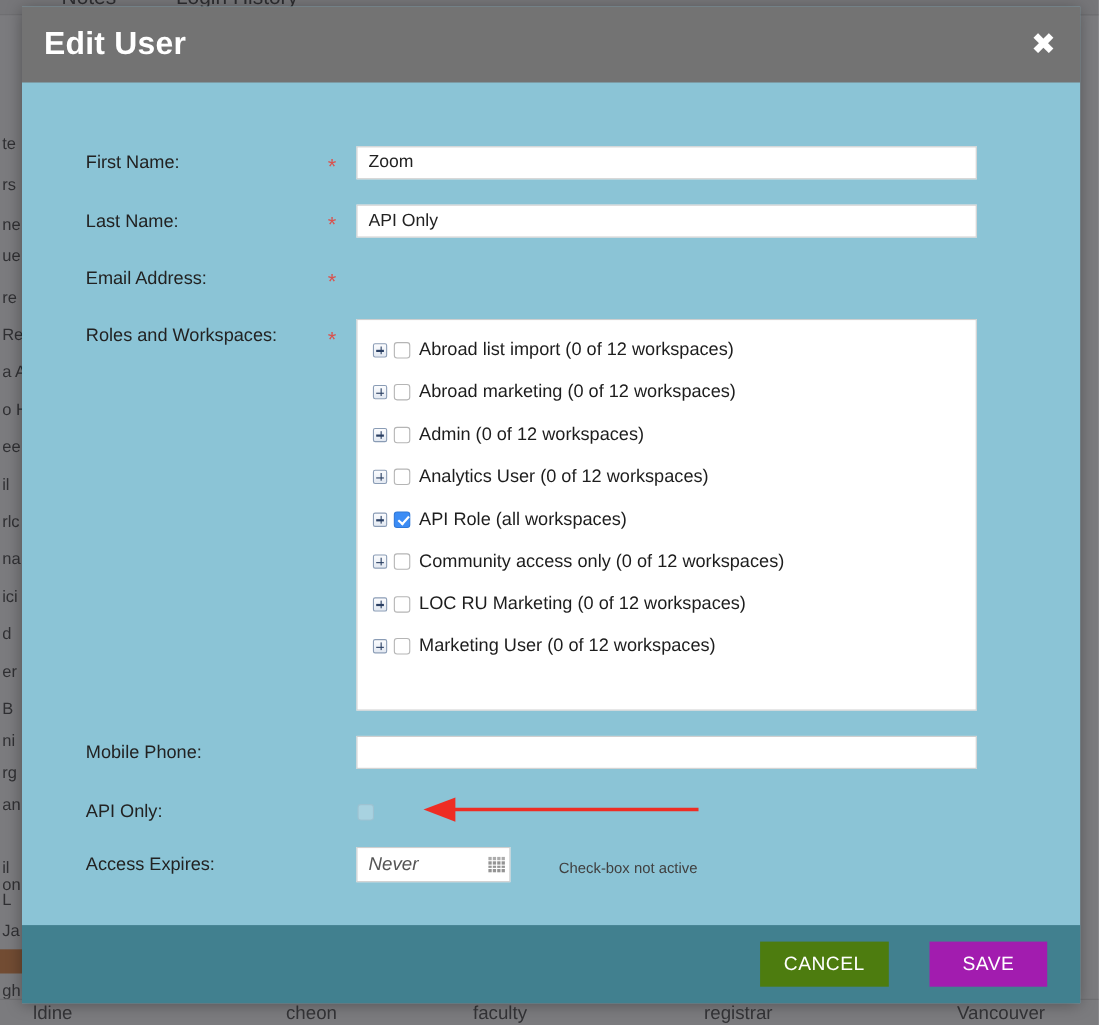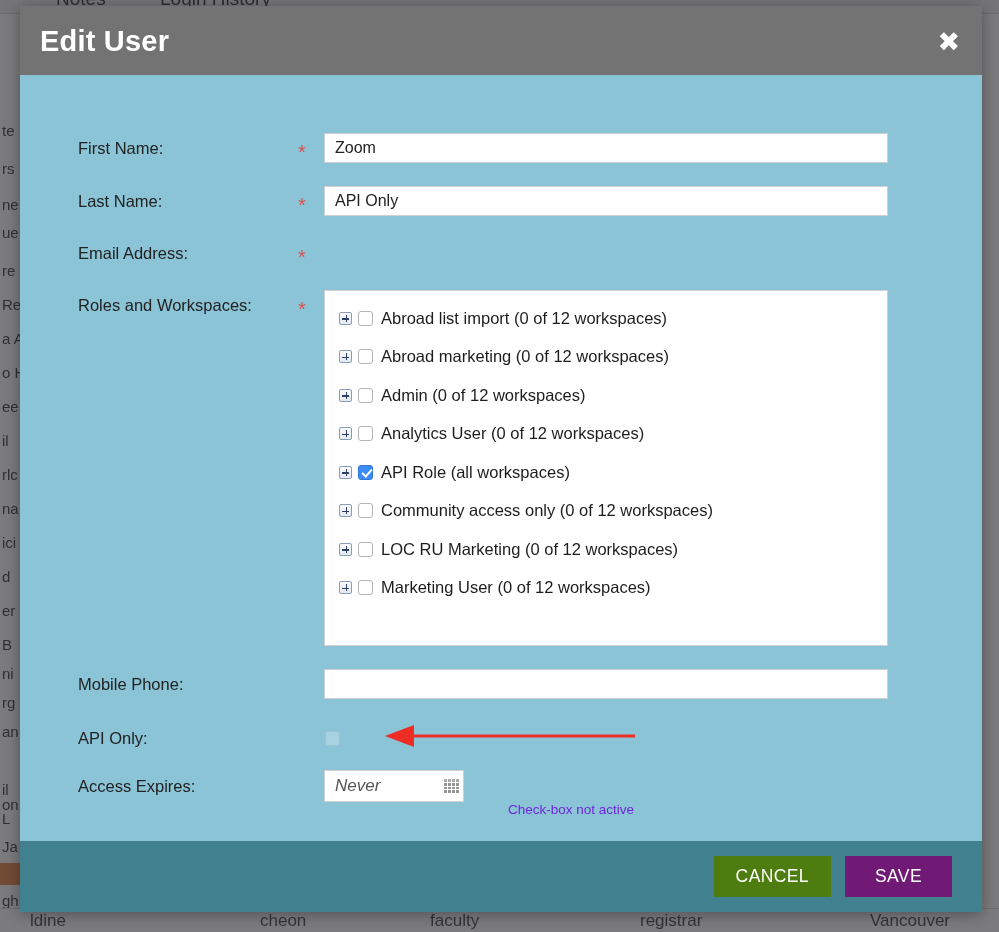--- a/index.html
+++ b/index.html
@@ -235,23 +235,23 @@
   }
 
   
   #annotation {
     position: absolute;
     pointer-events: none;
   }
   #annotation-text {
     position: absolute;
     left: 488px;
-    top: 727px;
+    top: 707px;
     font-size: 13.5px;
-    color: #6d28d9;
+    color: #404040;
     white-space: nowrap;
   }
 
   
   .date-input {
     width: 140px;
     height: 32px;
     background: #ffffff;
     border: 1px solid #cfcfcf;
     display: flex;
@@ -292,21 +292,21 @@
   .btn {
     border: none;
     color: #ffffff;
     font-size: 17.5px;
     letter-spacing: 0.4px;
     padding: 10px 22px;
     cursor: pointer;
     font-family: "Liberation Sans", sans-serif;
   }
   .btn-cancel { background: #4d7c0f; margin-left: 28px; }
-  .btn-save { background: #701a75; padding-left: 30px; padding-right: 30px; }
+  .btn-save { background: #a21caf; padding-left: 30px; padding-right: 30px; margin-left: 23px; }
 </style>
 </head>
 <body>
 
 <div id="page-backdrop">
   <div class="bg-tabbar">
     <span class="bg-tab t1">Notes</span>
     <span class="bg-tab t2">Login History</span>
   </div>
   <div class="bg-sidecard" id="bg-frags">

